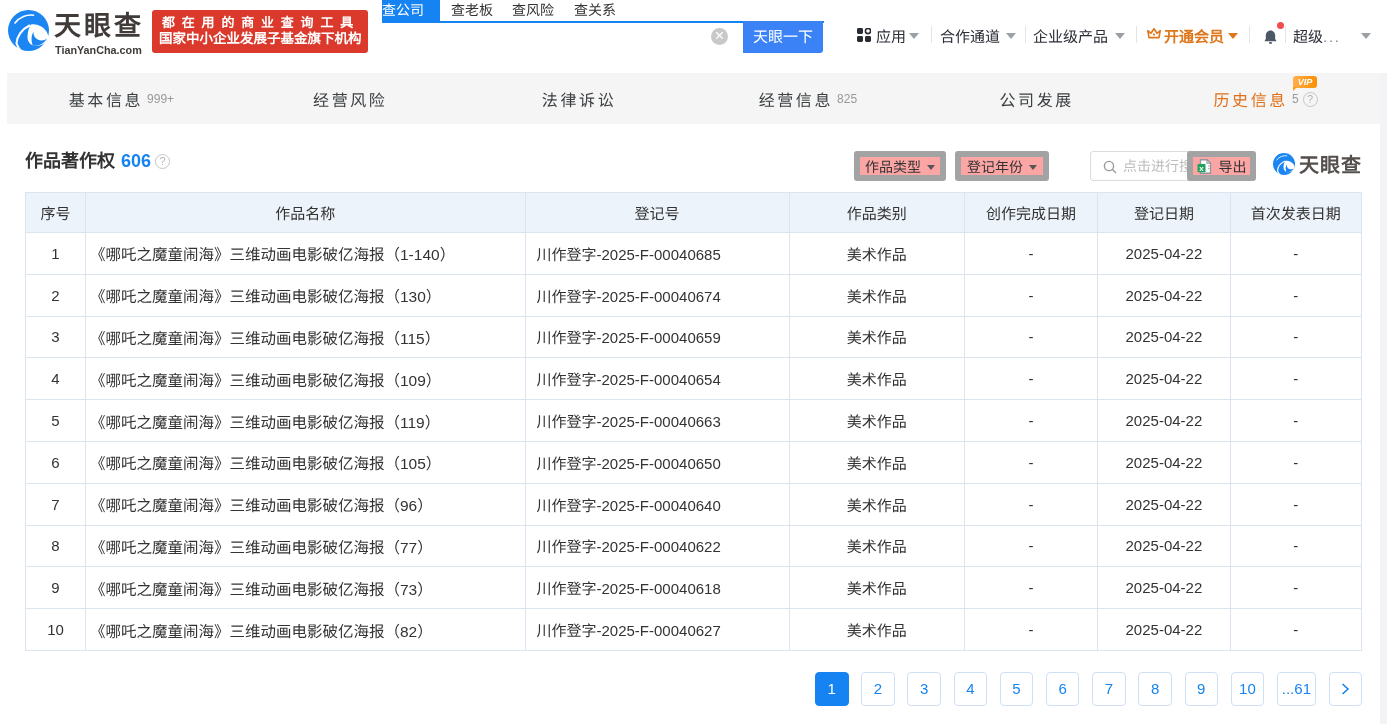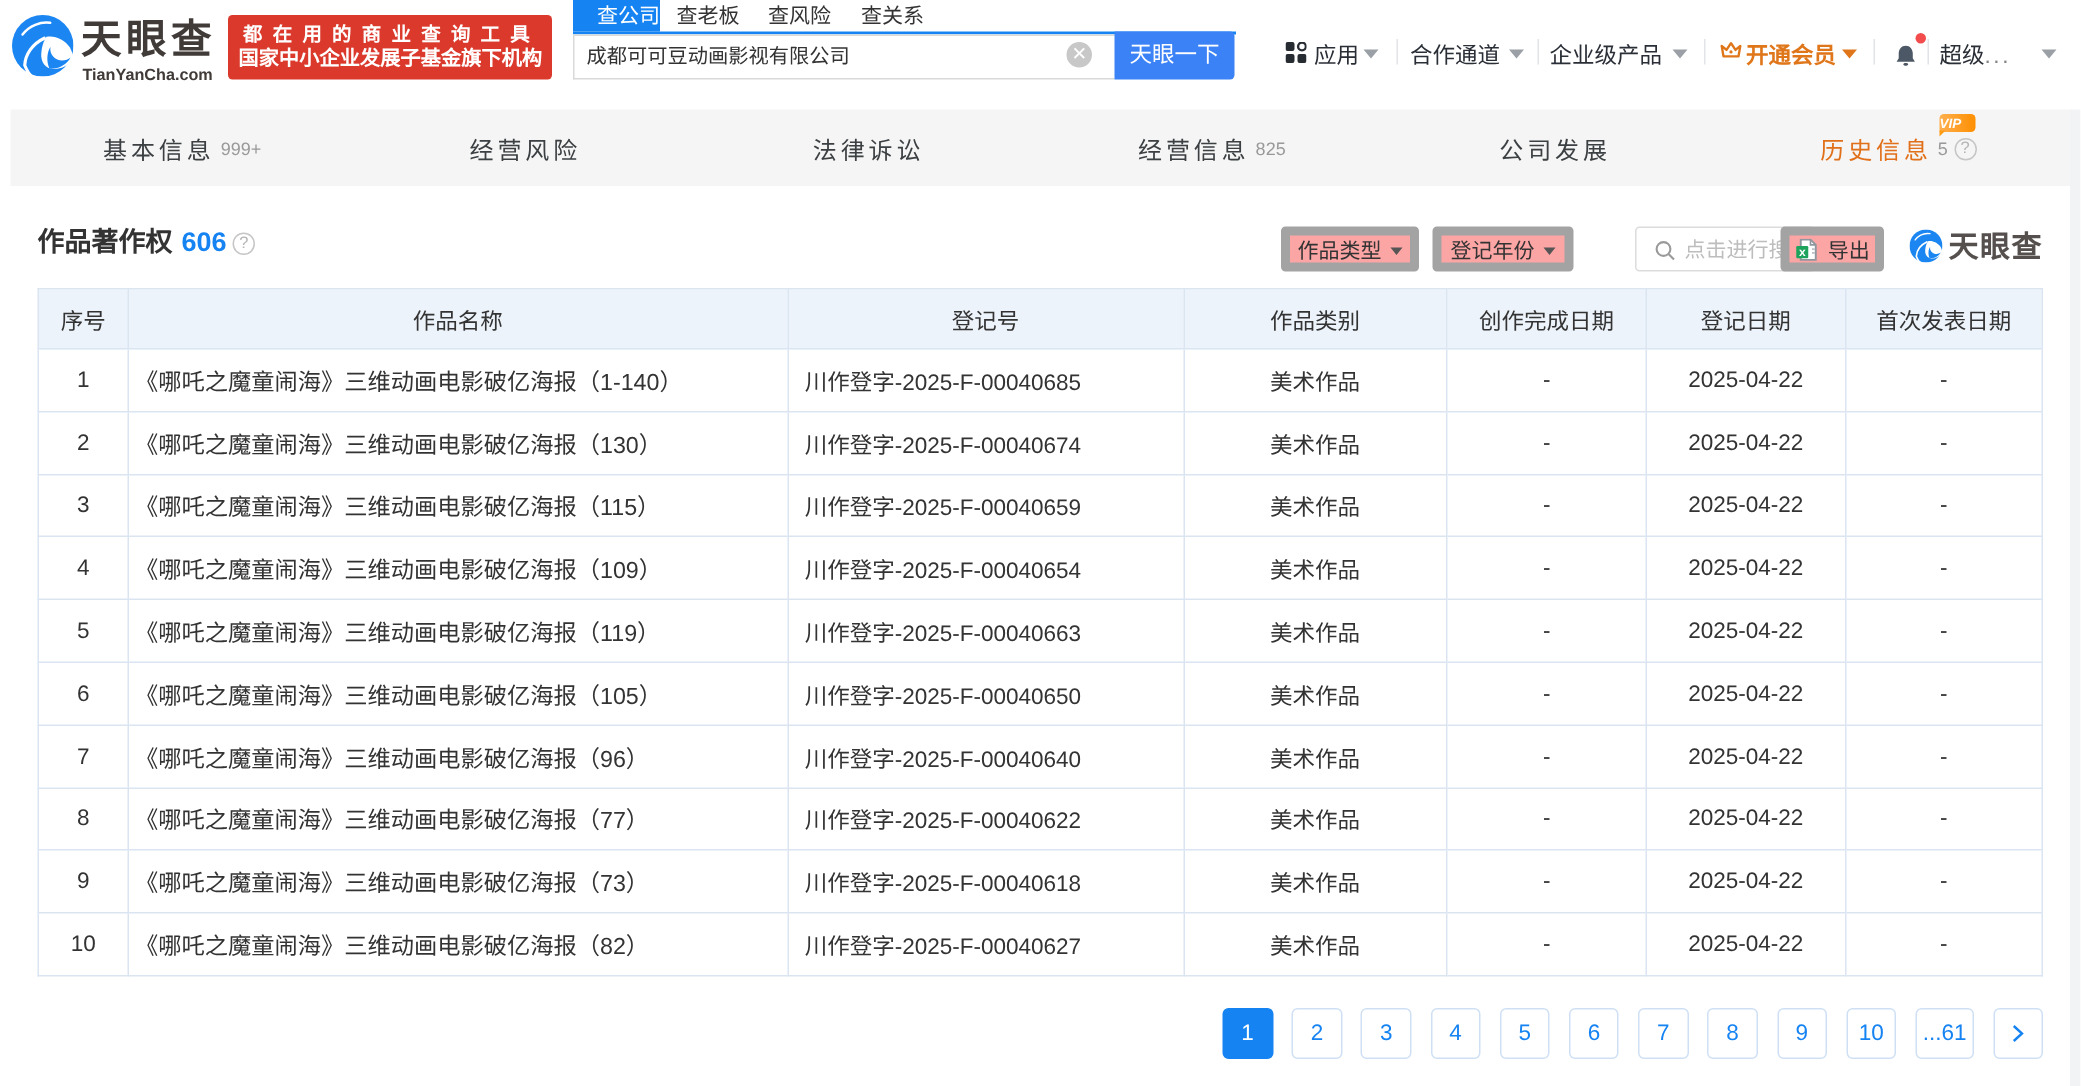--- a/index.html
+++ b/index.html
@@ -9,39 +9,39 @@
   body { position:relative; }
   
   #hdr { position:absolute; left:0; top:0; width:1387px; height:73px; background:#fff; }
   #logoTxt { position:absolute; left:54px; top:13px; font-size:27px; line-height:27px; font-weight:700; color:#403b38; letter-spacing:3px; }
   #logoSub { position:absolute; left:55px; top:43.5px; font-size:10.8px; font-weight:700; color:#403b38; letter-spacing:0; }
   #banner { position:absolute; left:152px; top:10px; width:216px; height:43px; background:#da392c; border-radius:3px; color:#fff; font-weight:700; }
   #banner .l1 { margin:6px 0 0 10px; line-height:14px; font-size:13px; letter-spacing:6.8px; white-space:nowrap; }
   #banner .l2 { margin:1.5px 0 0 7px; line-height:14px; font-size:13.5px; letter-spacing:0px; white-space:nowrap; }
   
   #search { position:absolute; left:382px; top:0; width:442px; height:53px; }
-  #stab1 { position:absolute; left:0; top:0; width:58px; height:21px; background:#1583f2; color:#fff; font-size:14px; text-align:right; line-height:21px; }
+  #stab1 { position:absolute; left:0; top:0; width:58px; height:21px; background:#1583f2; color:#fff; font-size:14px; text-align:left; line-height:21px; }
   .stab { position:absolute; top:0; height:21px; line-height:20px; font-size:14px; color:#333; }
   #sline { position:absolute; left:0; top:21px; width:442px; height:2px; background:#1583f2; }
   #sinput { position:absolute; left:0; top:23px; width:361px; height:30px; border:1px solid #d9d9d9; border-right:none; background:#fff; line-height:28px; font-size:13.5px; color:#333; padding-left:8px; }
   #sclear { position:absolute; left:329px; top:28px; width:17px; height:17px; border-radius:50%; background:#c8c8c8; color:#fff; font-size:12.5px; text-align:center; line-height:17px; }
   #sbtn { position:absolute; left:361px; top:21px; width:80px; height:32px; background:#3b82f6; border-radius:0 3px 3px 0; color:#fff; font-size:15px; text-align:center; line-height:32px; }
   
   .tn { position:absolute; top:25px; height:18px; font-size:15px; color:#2a2e36; white-space:nowrap; }
   .caret { position:absolute; width:0; height:0; border-left:5px solid transparent; border-right:5px solid transparent; border-top:6px solid #9aa0a6; top:33px; }
   .sep { position:absolute; top:26px; width:1px; height:17px; background:#e2e4e8; }
   .orange { color:#e0761a; }
   
   #tabbar { position:absolute; left:7px; top:73px; width:1373px; height:51px; background:#f5f5f5; display:flex; }
   #tabbar .tab { flex:1 1 0; display:flex; align-items:center; justify-content:center; font-size:16px; letter-spacing:2.6px; color:#3c4043; position:relative; }
   #tabbar .cnt { font-size:12px; color:#999; letter-spacing:0; margin-left:4px; }
   #tabbar .active { background:#fff; color:#1583f2; font-weight:700; }
   #tabbar .active .cnt { color:#1583f2; font-weight:400; font-size:12.5px; }
   #tabbar .tab#tabhist { color:#e1701a; }
-  #vip { position:absolute; left:1293px; top:76px; width:24px; height:12px; background:linear-gradient(90deg,#ffaf4e,#fe8f01); border-radius:3px 3px 3px 0; color:#fff; font-size:9px; font-style:italic; font-weight:700; text-align:left; line-height:12px; }
+  #vip { position:absolute; left:1293px; top:76px; width:24px; height:12px; background:linear-gradient(90deg,#ffaf4e,#fe8f01); border-radius:3px 3px 3px 0; color:#fff; font-size:9px; font-style:italic; font-weight:700; text-align:center; line-height:12px; }
   #vip:after { content:""; position:absolute; left:0; top:11px; border-left:4px solid #fe9b12; border-bottom:4px solid transparent; }
   .qm { display:inline-block; width:15px; height:15px; border:1.5px solid #c6c6c6; border-radius:50%; color:#b5b5b5; font-size:11px; line-height:12px; text-align:center; font-weight:400; letter-spacing:0; }
   
   #title { position:absolute; left:25px; top:146px; font-size:18px; font-weight:700; color:#333; }
   #title .num { color:#1583f2; margin-left:6px; }
   .tbtn { position:absolute; top:151px; height:30px; border:6px solid #a3a3a3; border-radius:3px; background:#fca5a5; font-size:14px; color:#333; display:flex; align-items:center; justify-content:center; }
   .tbtn .dn { width:0; height:0; border-left:4.5px solid transparent; border-right:4.5px solid transparent; border-top:5.5px solid #555; margin-left:6px; margin-top:2px; }
   #tsearch { position:absolute; left:1058px; top:151px; width:120px; height:30px; border:1px solid #dcdcdc; border-radius:3px; background:#fff; color:#bdbdbd; font-size:14px; line-height:28px;margin-left:32px; }
   
   table { position:absolute; left:25px; top:192px; width:1336px; border-collapse:collapse; table-layout:fixed; font-size:15px; color:#333; }
@@ -73,21 +73,20 @@
   <div id="banner">
       <div class="l1">都在用的商业查询工具</div>
       <div class="l2">国家中小企业发展子基金旗下机构</div>
     </div>
   <div id="search">
     <div id="stab1">查公司</div>
     <div class="stab" style="left:69px">查老板</div>
     <div class="stab" style="left:130px">查风险</div>
     <div class="stab" style="left:192px">查关系</div>
     <div id="sline"></div>
-    <div id="sinput">成都可可豆动画影视有限公司</div>
     <div id="sclear">✕</div>
     <div id="sbtn">天眼一下</div>
   </div>
   <svg width="14" height="14" style="position:absolute;left:857px;top:28px" viewBox="0 0 14 14">
     <rect x="0" y="0" width="6" height="6" rx="1.4" fill="#272c33"></rect>
     <rect x="0" y="8" width="6" height="6" rx="1.4" fill="#272c33"></rect>
     <rect x="8" y="8" width="6" height="6" rx="1.4" fill="#272c33"></rect>
     <circle cx="11" cy="3" r="2.6" fill="none" stroke="#272c33" stroke-width="1.6"></circle>
   </svg>
   <div class="tn" style="left:876px">应用</div>

